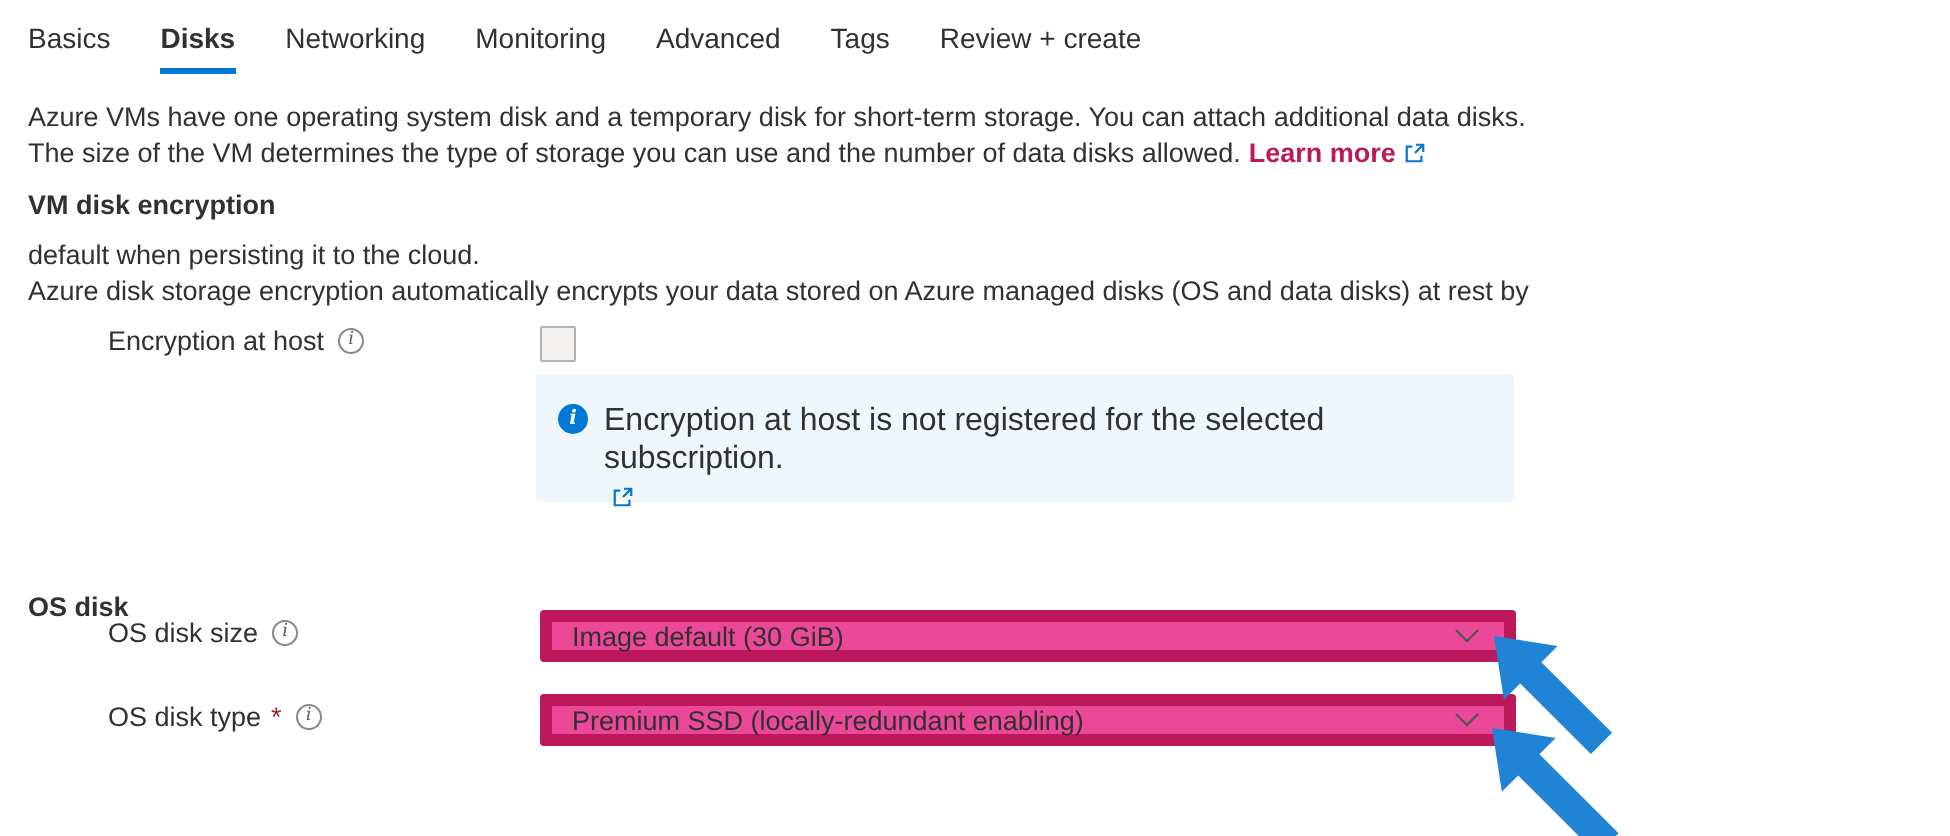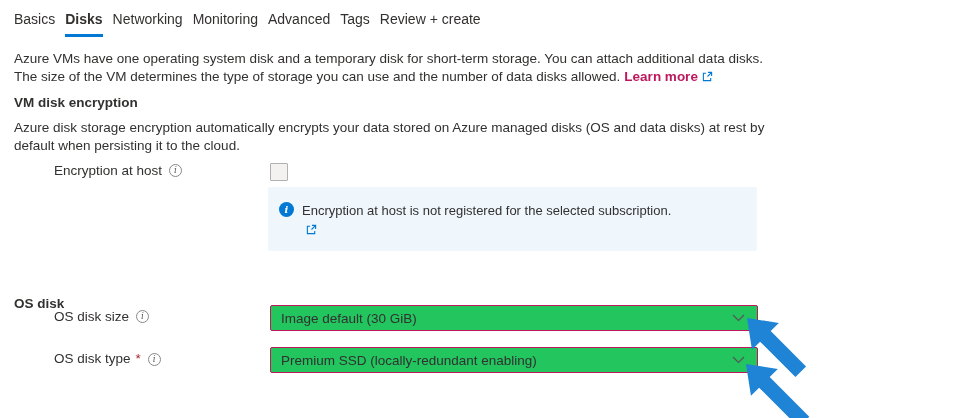--- a/index.html
+++ b/index.html
@@ -4,21 +4,21 @@
 <style>
   * { margin:0; padding:0; box-sizing:border-box; }
   html,body { background:#ffffff; }
   .page {
     position:relative; width:975px; height:418px; overflow:hidden;
     background:#ffffff; color:#323130;
     font-family:"Liberation Sans", sans-serif; font-size:13.5px;
   }
 
   
-  .tabs { position:absolute; left:14px; top:11px; display:flex; gap:10px; }
+  .tabs { position:absolute; left:14px; top:11px; display:flex; gap:25px; }
   .tab {
     background:none; border:none; cursor:pointer;
     font-family:"Liberation Sans", sans-serif; font-size:14px; color:#323130;
     padding:0 0 7px 0; border-bottom:3px solid transparent;
   }
   .tab.selected { font-weight:700; border-bottom-color:#0078d4; }
 
   
   .intro { position:absolute; left:14px; top:50px; line-height:18px; }
   .intro .line { display:block; white-space:nowrap; }
@@ -29,57 +29,57 @@
   .h-encryption { top:95px; }
   .h-osdisk { top:296px; }
 
   .desc { position:absolute; left:14px; top:119px; line-height:18px; }
   .desc .line { display:block; white-space:nowrap; }
 
   
   .field-label { position:absolute; left:14px; display:flex; align-items:center; gap:7px; color:#323130;margin-left:40px; }
   .lbl-enc  { top:163px; }
   .lbl-size { top:309px;align-items:center; }
-  .lbl-type { top:351px;align-items:flex-end; }
+  .lbl-type { top:351px; }
   .required { color:#a4262c; margin-left:-2px; }
 
   .tip-icon {
     display:inline-flex; align-items:center; justify-content:center;
     width:13px; height:13px; border:1px solid #8a8886; border-radius:50%;
     color:#605e5c; font-size:9px; line-height:1;
     font-family:"DejaVu Serif", serif; font-style:italic;
   }
   .tip-icon::after { content:"i"; }
 
   
   .checkbox {
     position:absolute; left:270px; top:163px; width:18px; height:18px;
     background:#f3f2f1; border:1px solid #b3b0ad; border-radius:1px; cursor:pointer;
   }
 
   
   .infobox {
     position:absolute; left:268px; top:187px; width:489px; height:64px;
     background:#eff6fc; border-radius:2px; display:flex; align-items:flex-start;
-    padding:14px 12px 0 11px; font-size:13px; line-height:19px;
+    padding:14px 12px 0 11px; font-size:16px; line-height:19px;
   }
   .info-filled-icon {
     flex:0 0 auto; width:15px; height:15px; border-radius:50%;
     background:#0078d4; color:#ffffff; display:inline-flex;
     align-items:center; justify-content:center;
     font-family:"DejaVu Serif", serif; font-style:italic;
     font-size:10px; font-weight:700; margin-right:8px; margin-top:1px;
   }
   .info-filled-icon::after { content:"i"; }
   .infobox a.feature-link { color:#323130; text-decoration:underline; }
 
   
   .dropdown {
     position:absolute; left:270px; width:488px; height:26px;
-    border:1px solid #be185d; border-radius:2px; background:#22c55e;
+    border:6px solid #be185d; border-radius:2px; background:#ec4899;
     display:flex; align-items:center; padding:0 12px 0 10px; cursor:pointer;
   }
   .dd-size { top:305px; }
   .dd-type { top:347px; }
   .dropdown .value { flex:1 1 auto; font-size:13.5px; color:#323130; white-space:nowrap; overflow:hidden; }
   .chevron { flex:0 0 auto; }
 
   
   .arrows { position:absolute; left:0; top:0; width:975px; height:418px; pointer-events:none; }
   .arrow-shape { fill:#1f83d6; }
@@ -103,22 +103,22 @@
     <span class="line">Azure VMs have one operating system disk and a temporary disk for short-term storage. You can attach additional data disks.</span>
     <span class="line"><span>The size of the VM determines the type of storage you can use and the number of data disks allowed.</span><a href="#" class="learn-more"><span>Learn more</span><svg class="ext-icon" width="11" height="11" viewBox="0 0 12 12">
             <path d="M4.5 2.5 H1.5 V10.5 H9.5 V7.5" fill="none" stroke="#0078d4" stroke-width="1.2"></path>
             <path d="M6.5 1.5 H10.5 V5.5 M10.3 1.7 L6 6" fill="none" stroke="#0078d4" stroke-width="1.2"></path>
           </svg></a></span>
   </p>
 
   <h3 class="section-heading h-encryption">VM disk encryption</h3>
 
   <p class="desc">
+    <span class="line">default when persisting it to the cloud.</span>
     <span class="line">Azure disk storage encryption automatically encrypts your data stored on Azure managed disks (OS and data disks) at rest by</span>
-    <span class="line">default when persisting it to the cloud.</span>
   </p>
 
   <div class="field-label lbl-enc">
     <span>Encryption at host</span>
     <span class="tip-icon"></span>
   </div>
 
   <div class="checkbox" role="checkbox" aria-checked="false" aria-disabled="true"></div>
 
   <div class="infobox">

